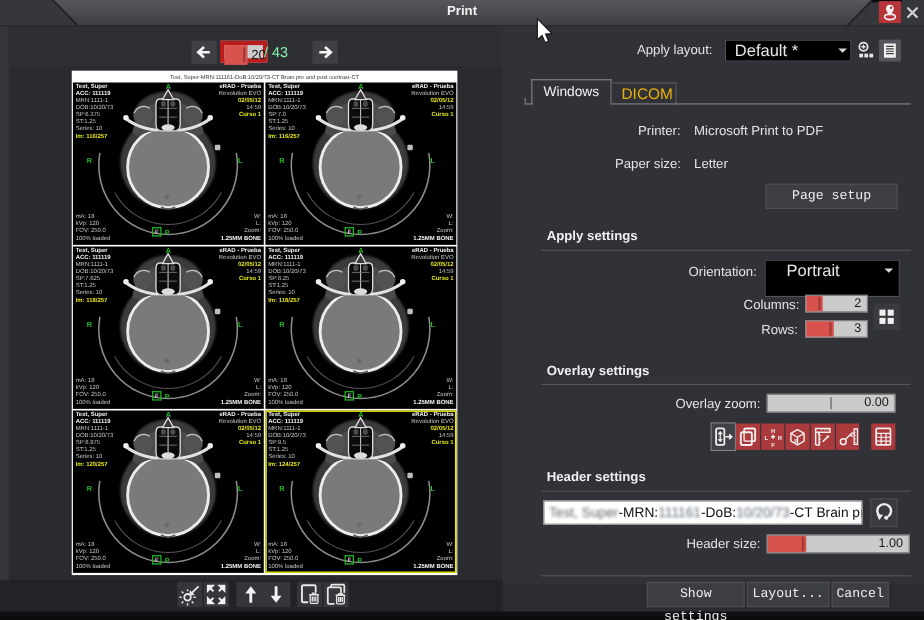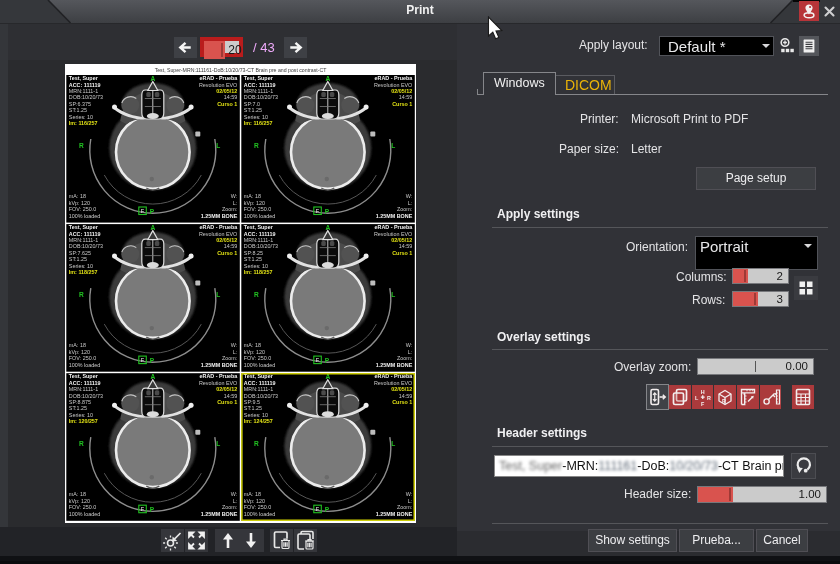--- a/index.html
+++ b/index.html
@@ -2,21 +2,21 @@
 <html><head><meta charset="utf-8">
 <style>
 *{margin:0;padding:0;box-sizing:border-box}
 html,body{width:840px;height:564px;overflow:hidden;background:#35373b;
  font-family:"Liberation Sans",sans-serif;}
 .abs{position:absolute}
 .lbl{position:absolute;color:#e4e4e6;font-size:12px;white-space:nowrap}
 .sect{position:absolute;color:#f0f0f2;font-size:12px;font-weight:bold;white-space:nowrap}
 .hr{position:absolute;height:1px;background:#55565a}
 .btn{position:absolute;background:#3c3e42;border:1px solid #504f55;color:#eeeef0;
- font-size:12px;text-align:center;font-family:Liberation Sans, sans-serif}
+ font-size:12px;text-align:center;font-family:Liberation Mono, monospace}
 .combo{position:absolute;background:#000000;border:1px solid #515359;color:#e8e8ea;font-size:15px}
 .caret{position:absolute;width:0;height:0;border-left:4px solid transparent;
  border-right:4px solid transparent;border-top:4px solid #d8d8da}
 </style></head>
 <body>
 
 <div class="abs" style="left:0;top:23px;width:840px;height:541px;background:#313237"></div>
 <div class="abs" style="left:0;top:23px;width:457px;height:541px;background:#2e2f33"></div>
 <div class="abs" style="left:8px;top:60px;width:449px;height:467px;background:#2a2b2e"></div>
 <div class="abs" style="left:0;top:527px;width:457px;height:37px;background:#222327"></div>
@@ -50,21 +50,21 @@
   </svg>
 <div class="abs" style="left:284px;top:37px;width:23px;height:21px;background:#3e4045"></div>
 <svg class="abs" style="left:284px;top:37px" width="23" height="21" viewBox="0 0 22 20">
     <path d="M6 10 H15 M11 5.5 L16 10 L11 14.5" fill="none" stroke="#f5f5f5" stroke-width="2.3" stroke-linejoin="miter"></path>
   </svg>
 <div class="abs" style="left:200px;top:37px;width:43px;height:20px;background:#cccccc;border:4px solid #b91c1c">
 <div class="abs" style="left:0;top:0;width:21px;height:18px;background:#d9534e"></div>
 <div class="abs" style="left:17px;top:2px;width:2px;height:14px;background:#9e3a36"></div>
 <div class="abs" style="left:21px;top:0px;width:20px;height:18px;color:#1a1a1a;font-size:12px;text-align:center;line-height:18px">20</div>
 </div>
-<div class="lbl" style="left:253px;top:40px;font-size:13px;color:#f0abfc">/ 43</div>
+<div class="lbl" style="left:240px;top:40px;font-size:13px;color:#86efac">/ 43</div>
 <div class="lbl" style="left:579px;top:38px">Apply layout:</div>
 <div class="combo" style="left:659px;top:36px;width:115px;height:20px;line-height:20px;padding-left:8px">Default *</div>
 <div class="caret" style="left:762px;top:44px"></div>
 <svg class="abs" style="left:777px;top:36px" width="20" height="20" viewBox="0 0 20 20">
 <circle cx="8" cy="6.5" r="3.8" fill="none" stroke="#e8e8e8" stroke-width="1.6"></circle>
 <path d="M8 4.6 V8.4 M6.1 6.5 H9.9" stroke="#e8e8e8" stroke-width="1.3"></path>
 <rect x="4.2" y="12.8" width="3.4" height="3.4" fill="#e8e8e8"></rect>
 <rect x="8.8" y="12.8" width="3.4" height="3.4" fill="#e8e8e8"></rect>
 <rect x="13.4" y="12.8" width="3.4" height="3.4" fill="#e8e8e8"></rect>
 </svg>
@@ -386,21 +386,21 @@
 <div class="hr" style="left:556px;top:94px;width:272px;background:#85868a"></div>
 <div class="abs" style="left:477px;top:89px;width:1px;height:5px;background:#85868a"></div>
 <div class="lbl" style="left:580px;top:112px">Printer:</div>
 <div class="lbl" style="left:631px;top:112px">Microsoft Print to PDF</div>
 <div class="lbl" style="left:559px;top:142px">Paper size:</div>
 <div class="lbl" style="left:631px;top:142px">Letter</div>
 <div class="btn" style="left:696px;top:167px;width:120px;height:23px;line-height:21px">Page setup</div>
 <div class="sect" style="left:497px;top:207px">Apply settings</div>
 <div class="hr" style="left:492px;top:227px;width:336px"></div>
 <div class="lbl" style="left:626px;top:240px">Orientation:</div>
-<div class="combo" style="left:695px;top:236px;width:123px;height:34px;line-height:19px;padding-left:4px">Portrait</div>
+<div class="combo" style="left:695px;top:236px;width:123px;height:34px;line-height:19px;padding-left:19px">Portrait</div>
 <div class="caret" style="left:804px;top:244px"></div>
 <div class="lbl" style="left:676px;top:270px">Columns:</div>
 <div class="abs" style="left:732px;top:267.5px;width:57px;height:16px;background:#cbcbcb;border:1px solid #77787c">
     <div class="abs" style="left:0;top:0;width:15px;height:14px;background:#d9534e"></div>
     <div class="abs" style="left:11px;top:1px;width:2px;height:12px;background:#9e3a36"></div>
     <div class="abs" style="right:5px;top:0;height:14px;color:#1a1a1a;font-size:11.5px;line-height:14px">2</div>
   </div>
 <div class="lbl" style="left:692px;top:293px">Rows:</div>
 <div class="abs" style="left:732px;top:291px;width:57px;height:16px;background:#cbcbcb;border:1px solid #77787c">
     <div class="abs" style="left:0;top:0;width:25px;height:14px;background:#d9534e"></div>
@@ -489,13 +489,13 @@
 <circle cx="14.7" cy="17.7" r="1.9" fill="#ececec"></circle>
 </svg>
 <div class="lbl" style="left:624px;top:487px">Header size:</div>
 <div class="abs" style="left:697px;top:485.5px;width:130px;height:17px;background:#cbcbcb;border:1px solid #77787c">
     <div class="abs" style="left:0;top:0;width:35px;height:15px;background:#d9534e"></div>
     <div class="abs" style="left:31px;top:1px;width:2px;height:13px;background:#9e3a36"></div>
     <div class="abs" style="right:5px;top:0;height:15px;color:#1a1a1a;font-size:11.5px;line-height:15px">1.00</div>
   </div>
 <div class="hr" style="left:492px;top:523px;width:336px"></div>
 <div class="btn" style="left:588px;top:528.5px;width:89px;height:23px;line-height:21px">Show settings</div>
-<div class="btn" style="left:679px;top:528.5px;width:75px;height:23px;line-height:21px">Prueba...</div>
+<div class="btn" style="left:679px;top:528.5px;width:75px;height:23px;line-height:21px">Layout...</div>
 <div class="btn" style="left:756px;top:528.5px;width:52px;height:23px;line-height:21px">Cancel</div>
 </body></html>

